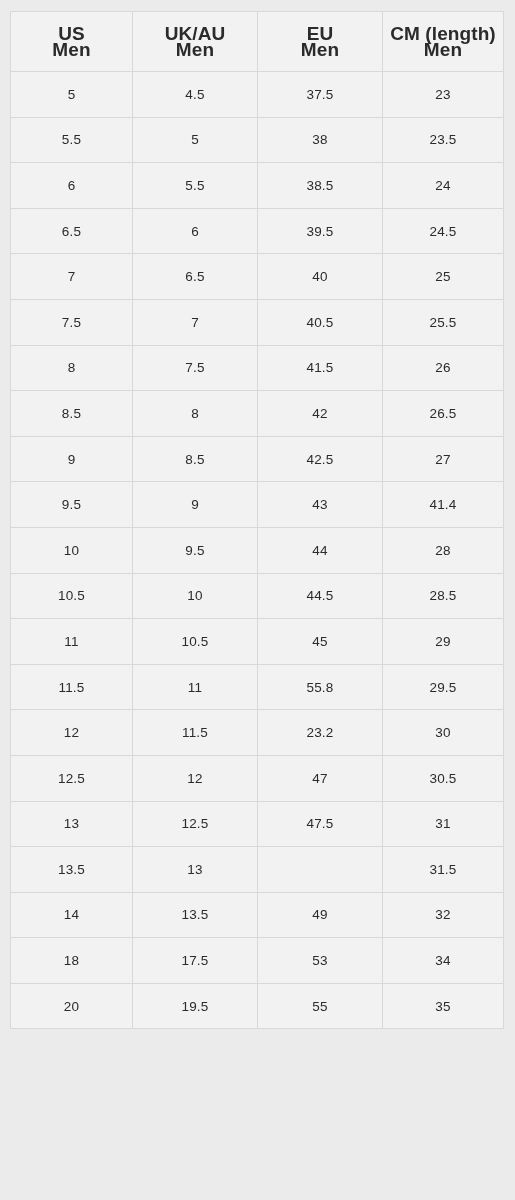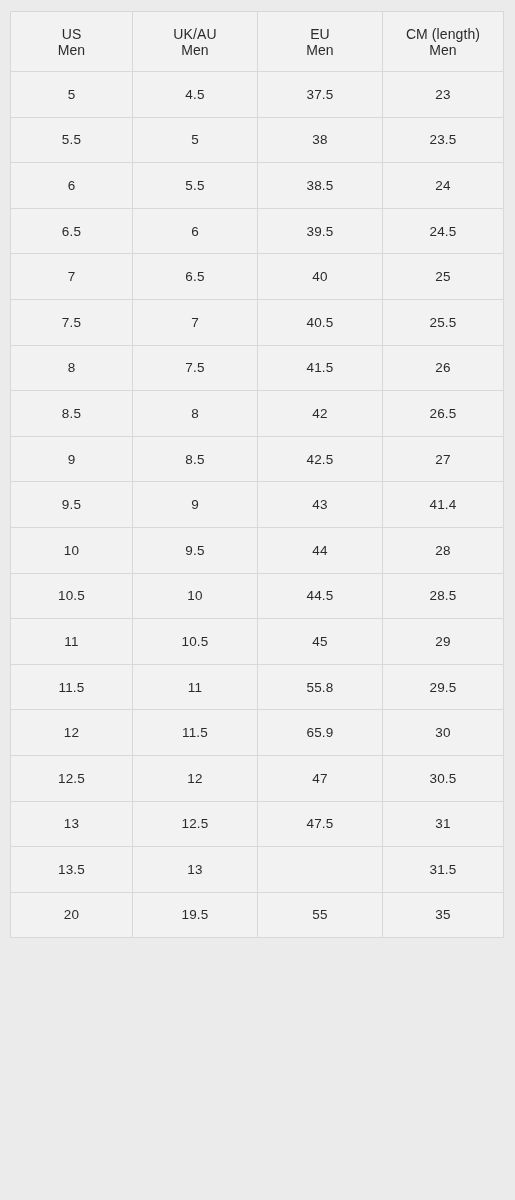--- a/index.html
+++ b/index.html
@@ -42,22 +42,22 @@
     border: 1px solid #d8d8d8;
     background: #f2f2f2;
     text-align: center;
     vertical-align: middle;
     color: #2b2b2b;
     padding: 0;
   }
 
   table.size-table thead th {
     height: 59px;
-    font-weight: 400;
-    font-size: 14px;
+    font-weight: 700;
+    font-size: 19px;
     line-height: 16px;
     letter-spacing: 0.1px;
   }
 
   th .hdr-line {
     display: block;
   }
 
   table.size-table tbody td {
     height: 44.6px;
@@ -182,21 +182,21 @@
         </tr>
         <tr>
           <td>11.5</td>
           <td>11</td>
           <td>55.8</td>
           <td>29.5</td>
         </tr>
         <tr>
           <td>12</td>
           <td>11.5</td>
-          <td>65.9</td>
+          <td>23.2</td>
           <td>30</td>
         </tr>
         <tr>
           <td>12.5</td>
           <td>12</td>
           <td>47</td>
           <td>30.5</td>
         </tr>
         <tr>
           <td>13</td>
@@ -204,20 +204,32 @@
           <td>47.5</td>
           <td>31</td>
         </tr>
         <tr>
           <td>13.5</td>
           <td>13</td>
           <td class="empty-cell"></td>
           <td>31.5</td>
         </tr>
         <tr>
+          <td>14</td>
+          <td>13.5</td>
+          <td>49</td>
+          <td>32</td>
+        </tr>
+        <tr>
+          <td>18</td>
+          <td>17.5</td>
+          <td>53</td>
+          <td>34</td>
+        </tr>
+        <tr>
           <td>20</td>
           <td>19.5</td>
           <td>55</td>
           <td>35</td>
         </tr>
       </tbody>
   </table>
 </div>
 
 </body></html>

